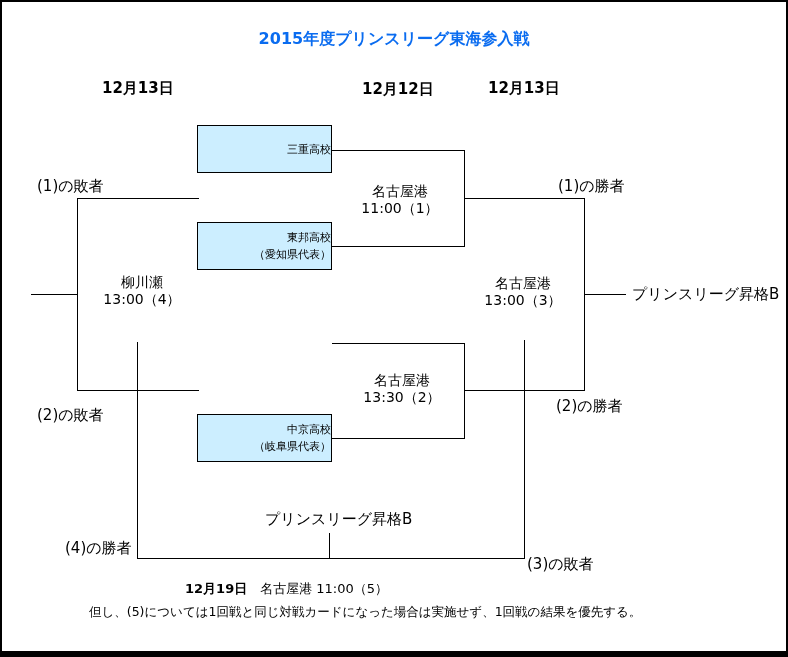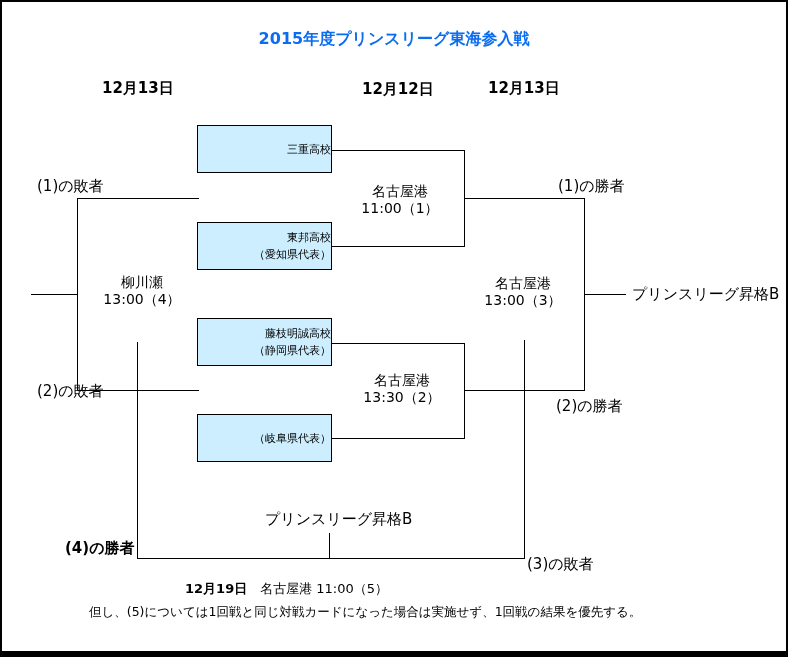--- a/index.html
+++ b/index.html
@@ -49,25 +49,22 @@
   <div class="lbl bold" style="left:360px;top:80px;">12月12日</div>
   <div class="lbl bold" style="left:486px;top:79px;">12月13日</div>
 
   <div class="teambox" style="top:123px;">
     <div>三重高校</div>
   </div>
   <div class="teambox" style="top:220px;">
     <div>東邦高校</div>
     <div>（愛知県代表）</div>
   </div>
-  <div class="teambox" style="top:316px;">
-    <div>藤枝明誠高校</div>
-    <div>（静岡県代表）</div>
-  </div>
   <div class="teambox" style="top:412px;">
+    <div>中京高校</div>
     <div>（岐阜県代表）</div>
   </div>
 
   <div class="matchlbl" style="left:333px;top:181px;">
     <div>名古屋港</div>
     <div>11:00（1）</div>
   </div>
   <div class="matchlbl" style="left:335px;top:370px;">
     <div>名古屋港</div>
     <div>13:30（2）</div>
@@ -75,24 +72,24 @@
   <div class="matchlbl" style="left:456px;top:273px;">
     <div>名古屋港</div>
     <div>13:00（3）</div>
   </div>
   <div class="matchlbl" style="left:75px;top:272px;">
     <div>柳川瀬</div>
     <div>13:00（4）</div>
   </div>
 
   <div class="lbl" style="left:35px;top:177px;">(1)の敗者</div>
-  <div class="lbl" style="left:35px;top:382px;">(2)の敗者</div>
+  <div class="lbl" style="left:35px;top:406px;">(2)の敗者</div>
   <div class="lbl" style="left:556px;top:177px;">(1)の勝者</div>
   <div class="lbl" style="left:554px;top:397px;">(2)の勝者</div>
-  <div class="lbl" style="left:63px;top:539px;font-weight:bold;">(4)の勝者</div>
+  <div class="lbl" style="left:63px;top:539px;">(4)の勝者</div>
   <div class="lbl" style="left:525px;top:537px;margin-top:18px;">(3)の敗者</div>
   <div class="lbl" style="left:630px;top:285px;">プリンスリーグ昇格B</div>
   <div class="lbl" style="left:263px;top:510px;">プリンスリーグ昇格B</div>
 
   <div class="hl" style="left:330px;top:148px;width:132px;"></div>
   <div class="hl" style="left:330px;top:244px;width:132px;"></div>
   <div class="vl" style="left:462px;top:148px;height:97px;"></div>
   <div class="hl" style="left:462px;top:196px;width:120px;"></div>
 
   <div class="hl" style="left:330px;top:341px;width:132px;"></div>

